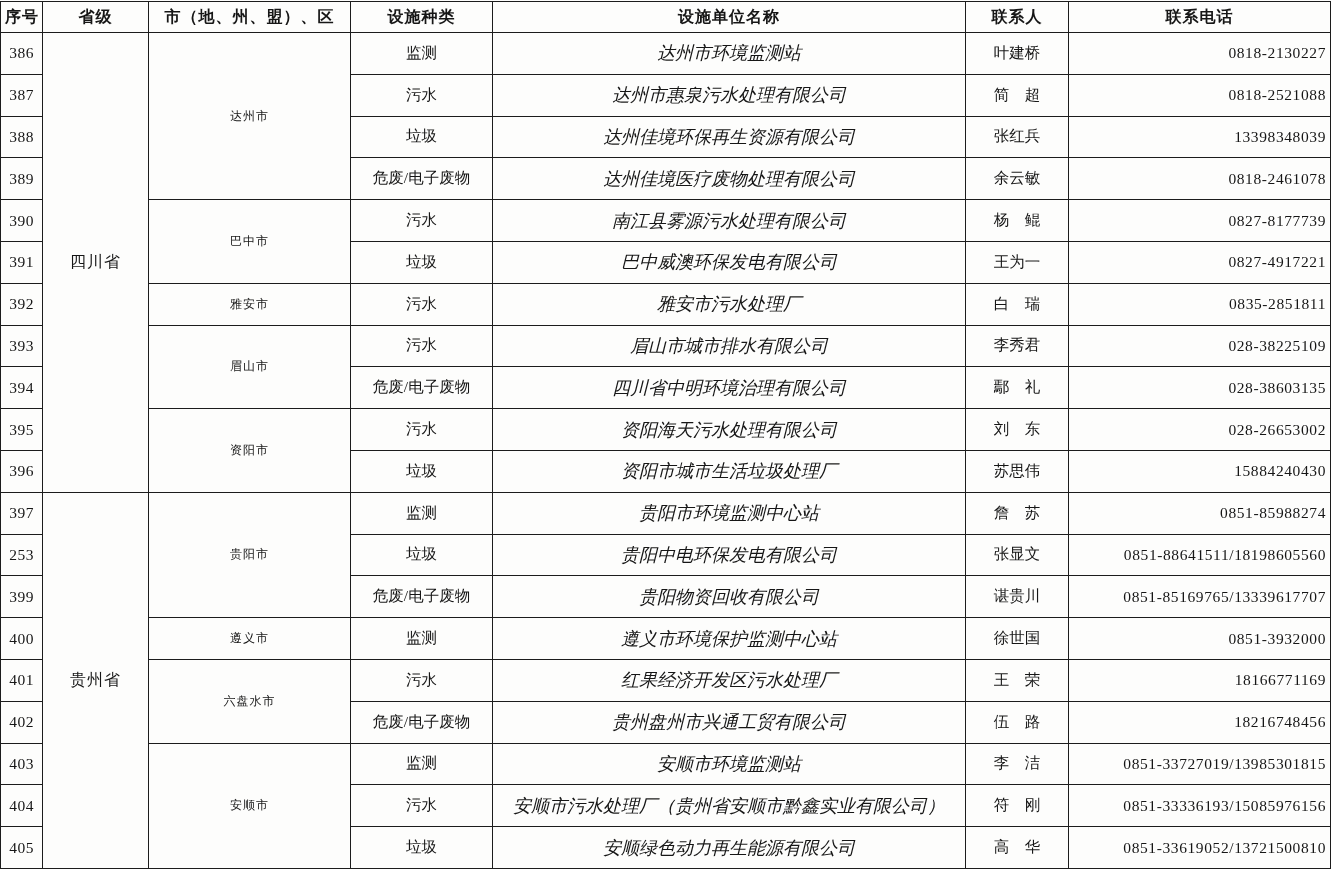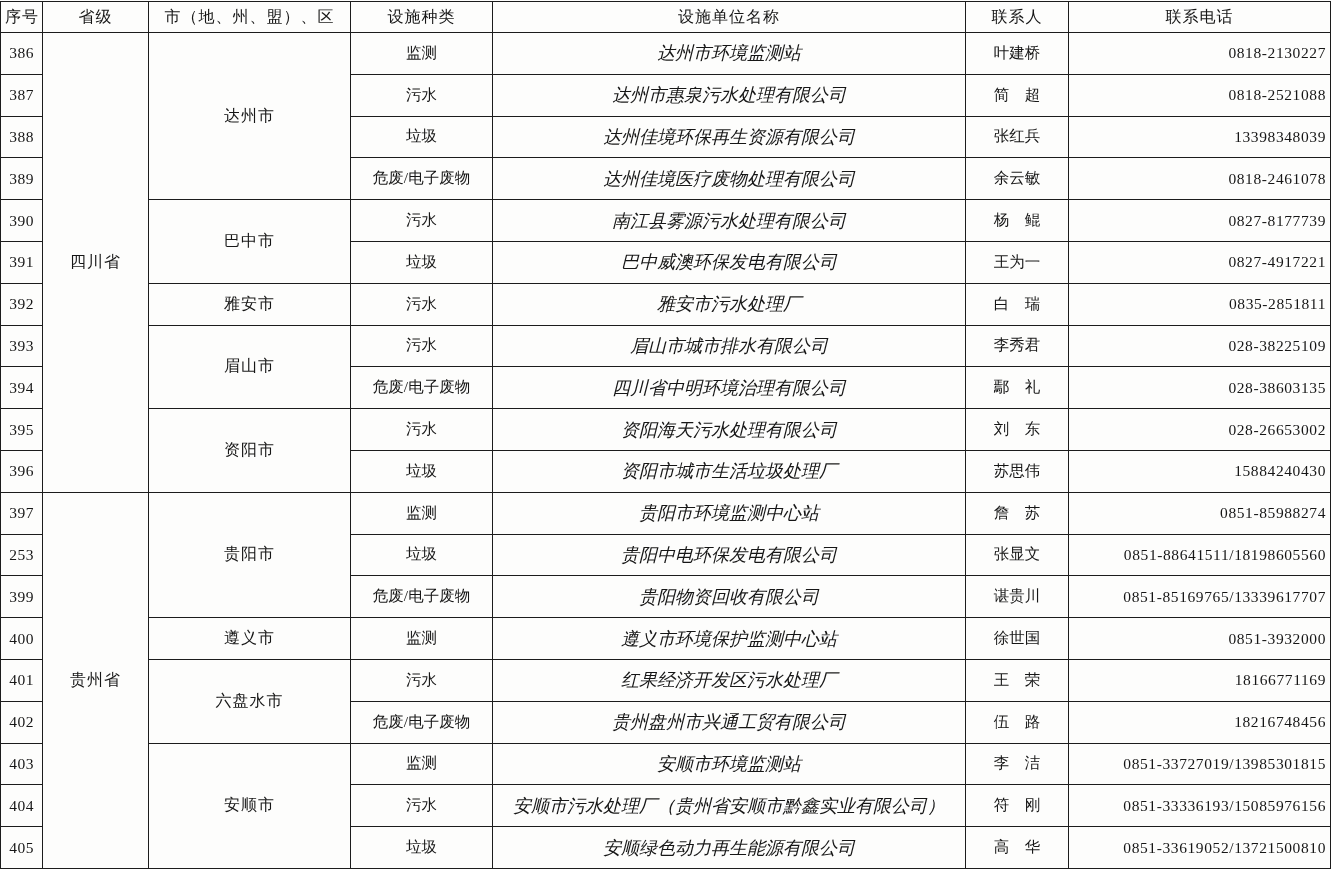--- a/index.html
+++ b/index.html
@@ -26,28 +26,28 @@
     border: 1.6px solid #1c1c1c;
     padding: 0 4px;
     text-align: center;
     vertical-align: middle;
     overflow: hidden;
     white-space: nowrap;
   }
   .facility-table thead tr { height: 31px; }
   .facility-table tbody tr { height: 41.8px; }
   .facility-table th {
-    font-weight: 400;
+    font-weight: 700;
     font-size: 16px;
     letter-spacing: 1px;
     margin-left: 41px;
   }
   td.col-serial   { font-size: 15.5px; letter-spacing: 0.5px; }
   td.col-province { font-size: 16px; letter-spacing: 1px; margin-top: 19px; }
-  td.col-city     { font-size: 16px; letter-spacing: 1px; }
+  td.col-city     { font-size: 12px; letter-spacing: 1px; }
   td.col-type     { font-size: 15.5px; font-family: Liberation Serif, serif; }
   td.col-name     { font-size: 18px; font-style: italic; }
   td.col-contact  { font-size: 15.5px; }
   td.col-phone    { font-size: 15.5px; letter-spacing: 0.6px; text-align: right; }
 </style>
 </head>
 <body>
 
 <div class="page">
   <table class="facility-table">

